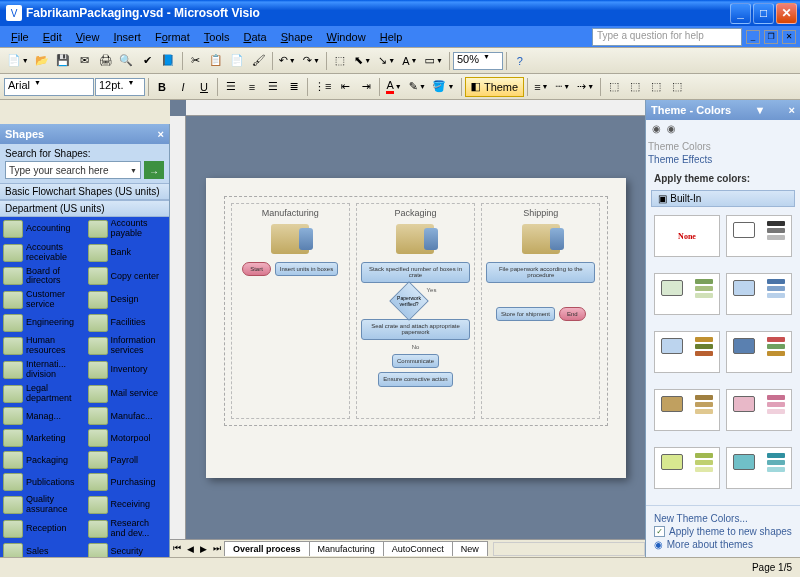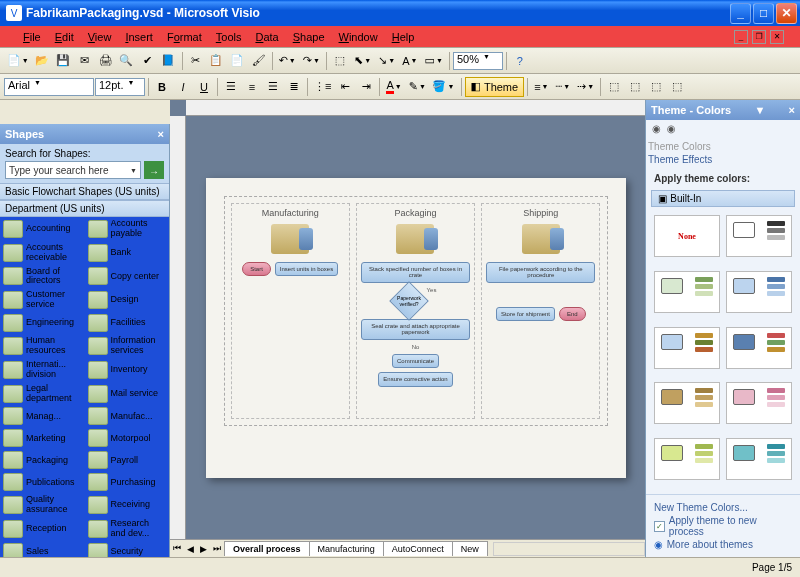--- a/index.html
+++ b/index.html
@@ -7,21 +7,21 @@
 
 
 .titlebar { height: 26px; background: linear-gradient(#0058e0, #3d91ff 8%, #0756d9 40%, #0756d9); display: flex; align-items: center; padding: 0 3px 0 6px; color: white; }
 .titlebar .icon { width: 16px; height: 16px; background: #fff; margin-right: 4px; display: inline-flex; align-items: center; justify-content: center; font-size: 10px; color: #0756d9; border-radius: 2px; }
 .titlebar .title { flex: 1; font-weight: bold; font-size: 12px; }
 .titlebar .winbtn { width: 21px; height: 21px; margin-left: 2px; border-radius: 3px; display: flex; align-items: center; justify-content: center; font-weight: bold; font-size: 12px; color: white; border: 1px solid rgba(255,255,255,0.4); }
 .winbtn.min, .winbtn.max { background: linear-gradient(#3d91ff, #0756d9); }
 .winbtn.close { background: linear-gradient(#f08078, #d94500); }
 
 
-.menubar { height: 22px; background: #ef4444; display: flex; align-items: center; padding: 0 16px; border-bottom: 1px solid #aca899; }
+.menubar { height: 22px; background: #3b82f6; display: flex; align-items: center; padding: 0 4px; border-bottom: 1px solid #aca899; }
 .menubar .item { padding: 2px 7px; cursor: default; }
 .menubar .item u { text-decoration: underline; }
 .menubar .spacer { flex: 1; }
 .helpbox { width: 150px; height: 18px; border: 1px solid #7f9db9; background: white; color: #999; padding: 1px 4px; font-size: 10px; }
 .menubar .docbtn { width: 14px; height: 14px; margin-left: 4px; border: 1px solid #999; font-size: 8px; display:flex; align-items:center; justify-content:center; }
 
 
 .toolbar { height: 26px; background: linear-gradient(#f3f2e7, #e4e1cf); border-bottom: 1px solid #aca899; display: flex; align-items: center; padding: 0 4px; gap: 1px; }
 .tbtn { min-width: 20px; height: 20px; display: flex; align-items: center; justify-content: center; font-size: 11px; border: 1px solid transparent; padding: 0 2px; cursor: default; }
 .tsep { width: 1px; height: 18px; background: #aca899; margin: 0 2px; }
@@ -110,20 +110,21 @@
   <span class="item"><u>E</u>dit</span>
   <span class="item"><u>V</u>iew</span>
   <span class="item"><u>I</u>nsert</span>
   <span class="item">F<u>o</u>rmat</span>
   <span class="item"><u>T</u>ools</span>
   <span class="item"><u>D</u>ata</span>
   <span class="item"><u>S</u>hape</span>
   <span class="item"><u>W</u>indow</span>
   <span class="item"><u>H</u>elp</span>
   <span class="spacer"></span>
+  <div class="helpbox">Type a question for help</div>
   <span class="docbtn">_</span>
   <span class="docbtn">❐</span>
   <span class="docbtn">✕</span>
 </div>
 
 <div class="toolbar">
   <div class="tbtn">📄<span class="tdrop">▼</span></div>
   <div class="tbtn">📂</div>
   <div class="tbtn">💾</div>
   <div class="tbtn">✉</div>
@@ -497,21 +498,21 @@
             <div style="background:#3090a0"></div>
             <div style="background:#60b0b8"></div>
             <div style="background:#a0d8dc"></div>
           </div>
         </div>
       </div>
     <div class="theme-footer">
       <div>New Theme Colors...</div>
       <div>
           <span class="chk">✓</span>
-          <span>Apply theme to new process</span>
+          <span>Apply theme to new shapes</span>
         </div>
       <div>
           <span style="color:#2060c0">◉</span>
           <span>More about themes</span>
         </div>
     </div>
   </div>
 </div>
 
 <div class="statusbar">

